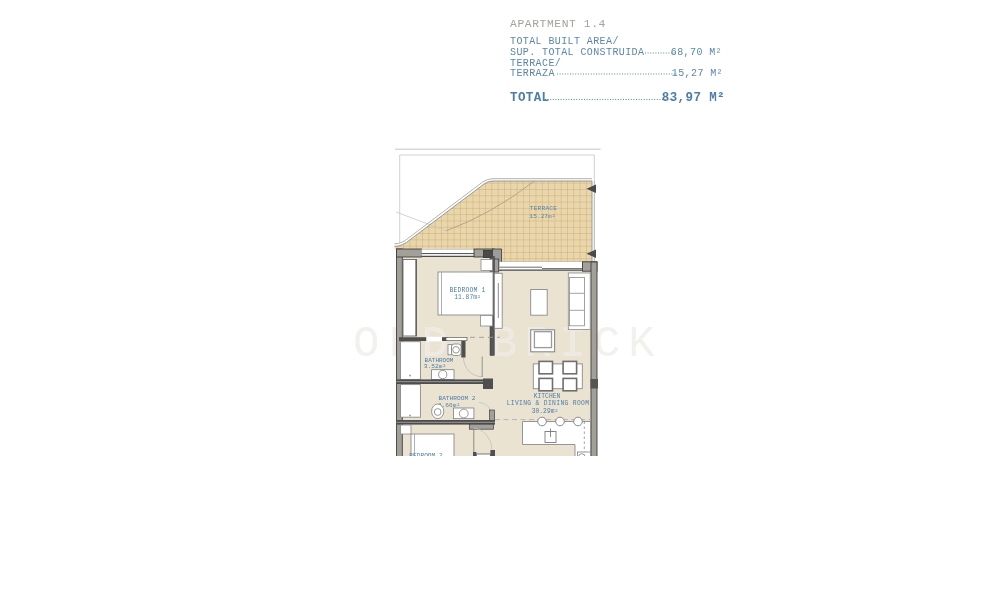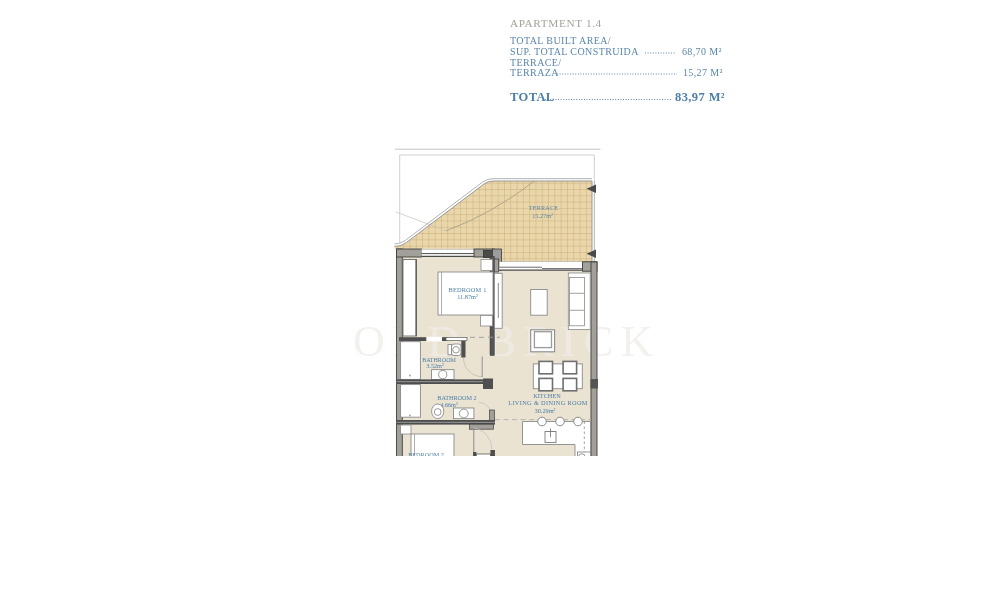--- a/index.html
+++ b/index.html
@@ -1,17 +1,17 @@
 <!DOCTYPE html>
 <html><head>
 <meta charset="utf-8">
 <style>
   html,body{margin:0;padding:0;background:#ffffff;}
   #page{position:relative;width:1001px;height:456px;background:#ffffff;overflow:hidden;
-        font-family:Liberation Serif, serif;}
+        font-family:Liberation Mono, monospace;}
 </style>
 </head>
 <body>
 <div id="page">
 <svg width="1001" height="606" viewBox="0 0 1001 606" xmlns="http://www.w3.org/2000/svg">
 <defs>
   <pattern id="tgrid" width="6.3" height="6.3" patternUnits="userSpaceOnUse">
     <rect width="6.3" height="6.3" fill="#e9d6ab"></rect>
     <path d="M 0 0 H 6.3 M 0 0 V 6.3" stroke="#bd9a60" stroke-width="0.65" fill="none"></path>
   </pattern>

